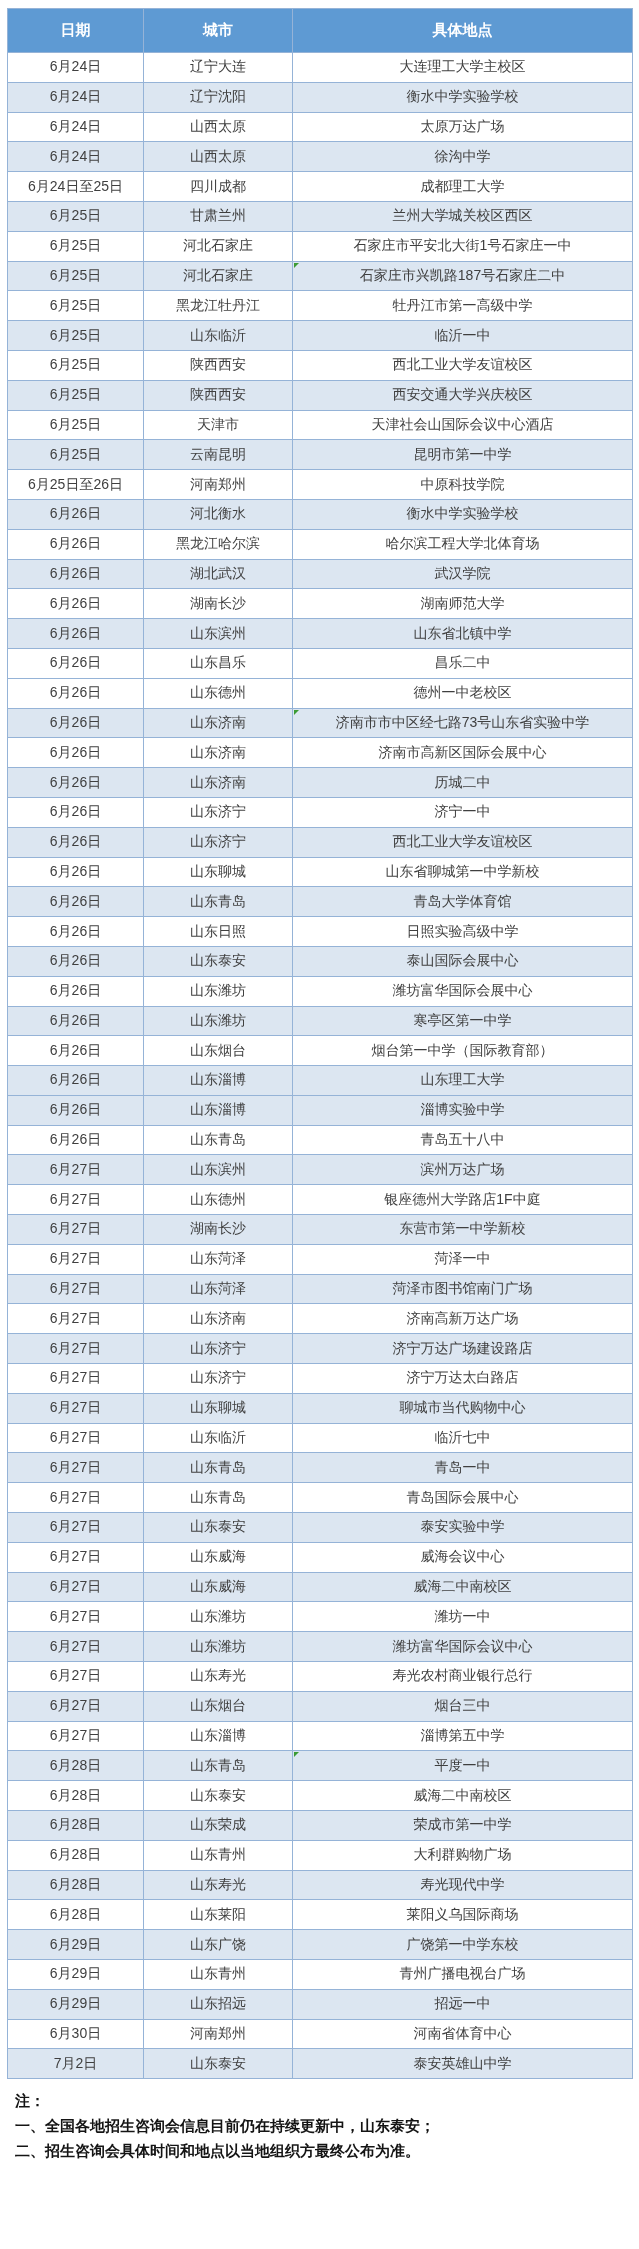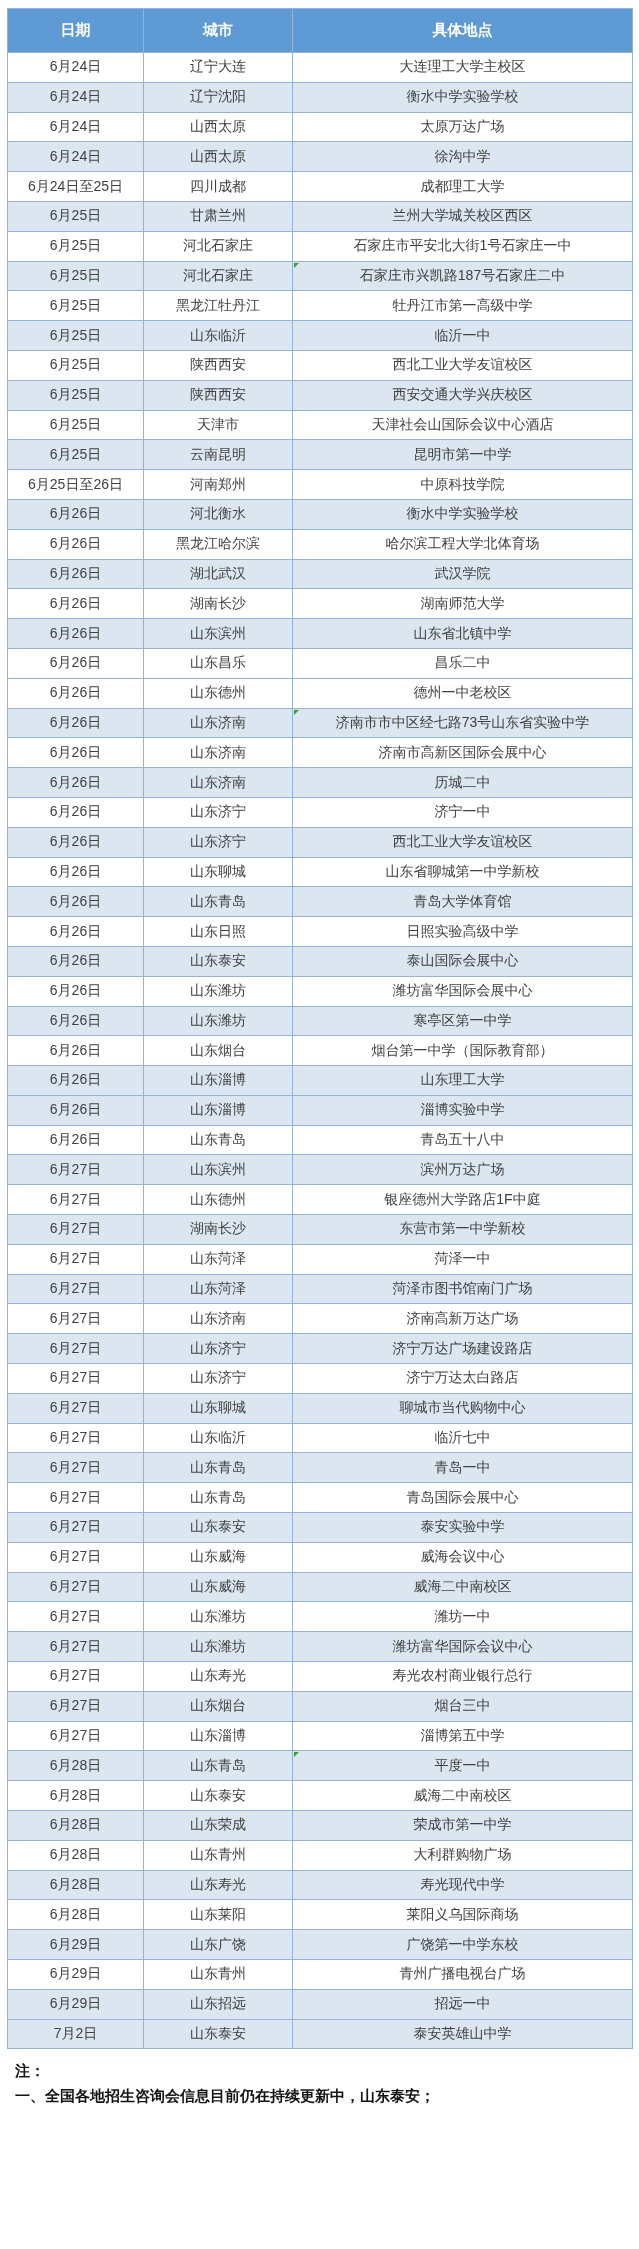--- a/index.html
+++ b/index.html
@@ -404,25 +404,31 @@
         <tr class="row-white">
           <td>6月29日</td>
           <td>山东青州</td>
           <td>青州广播电视台广场</td>
         </tr>
         <tr class="row-blue">
           <td>6月29日</td>
           <td>山东招远</td>
           <td>招远一中</td>
         </tr>
+        <tr class="row-white">
+          <td>6月30日</td>
+          <td>河南郑州</td>
+          <td>河南省体育中心</td>
+        </tr>
         <tr class="row-blue">
           <td>7月2日</td>
           <td>山东泰安</td>
           <td>泰安英雄山中学</td>
         </tr>
       </tbody>
   </table>
 
   <div class="notes">
     <div>注：</div>
     <div>一、全国各地招生咨询会信息目前仍在持续更新中，山东泰安；</div>
+    <div>二、招生咨询会具体时间和地点以当地组织方最终公布为准。</div>
   </div>
 </div>
 
 </body></html>

